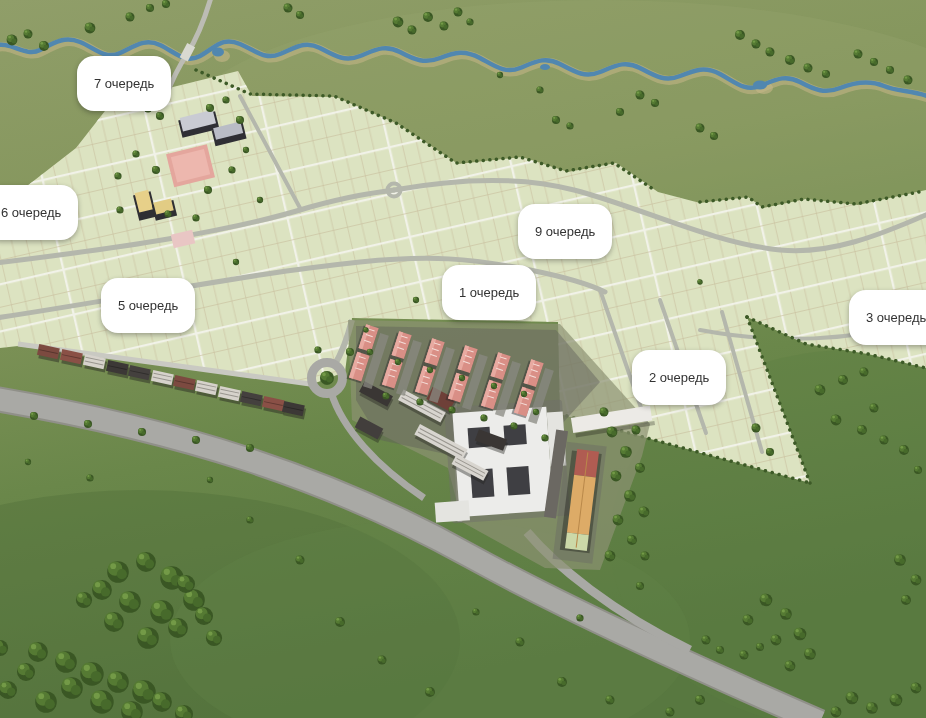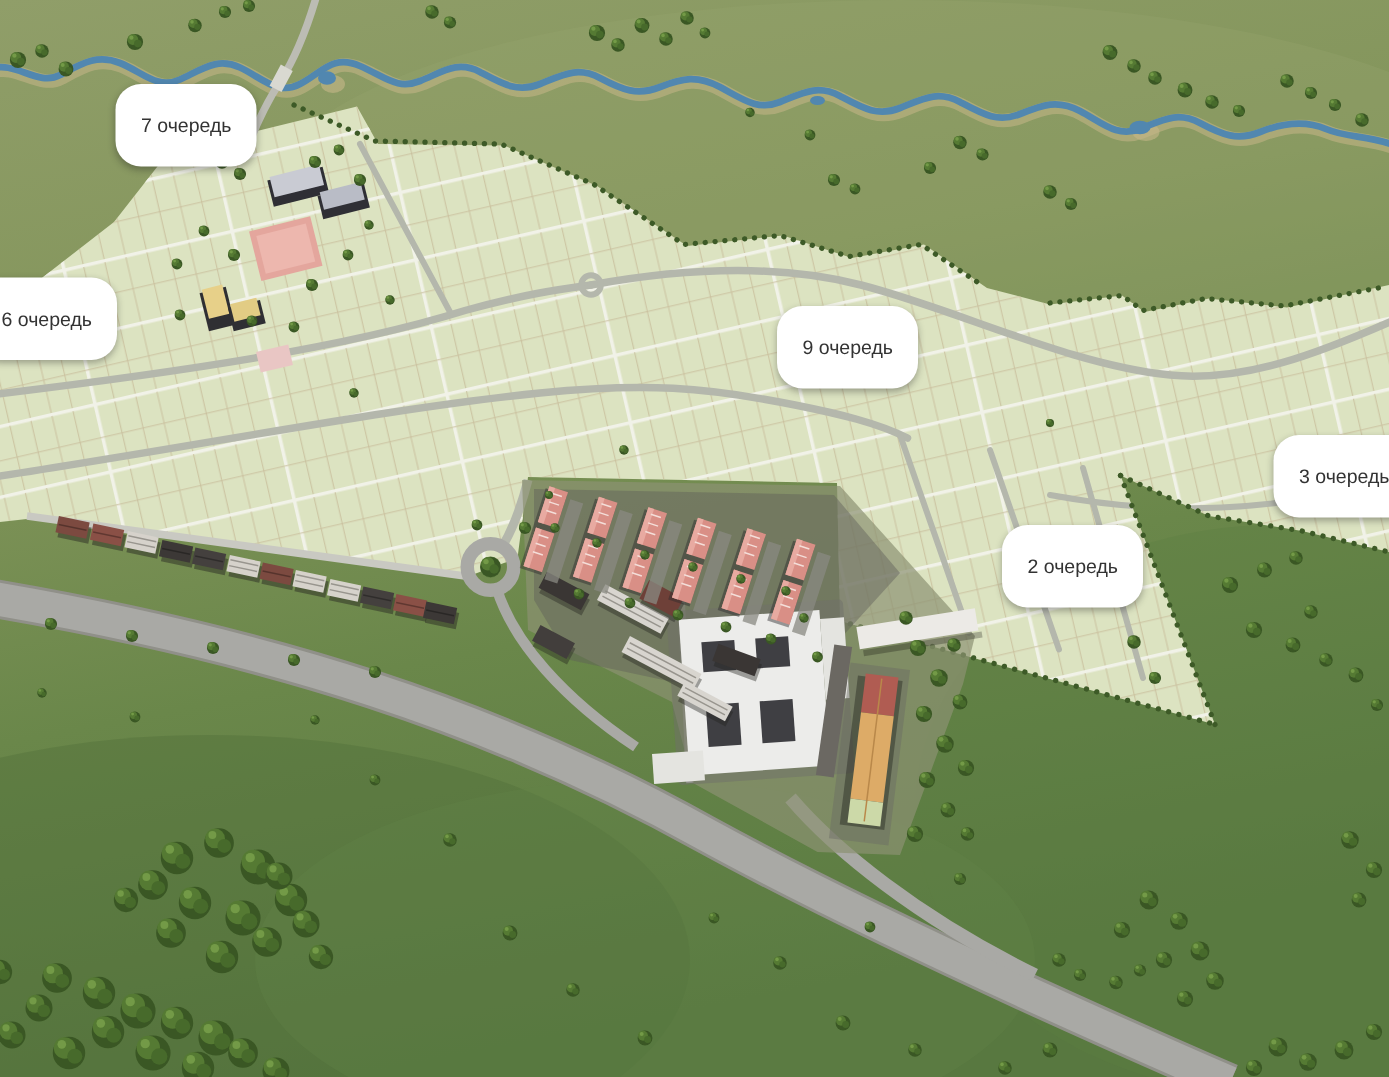--- a/index.html
+++ b/index.html
@@ -468,16 +468,18 @@
         <use href="#tree" transform="translate(416,300) scale(0.7)"></use>
         <use href="#tree" transform="translate(590,252) scale(0.6)"></use>
         <use href="#tree" transform="translate(700,282) scale(0.6)"></use>
       </g>
 </svg>
 
 <div class="labels">
       <div class="phase-pill" style="left: 77px; top: 56px;">7 очередь</div>
       <div class="phase-pill" style="left: -16px; top: 185px;">6 очередь</div>
       <div class="phase-pill" style="left: 518px; top: 178px; margin-top: 26px;">9 очередь</div>
+      <div class="phase-pill" style="left: 101px; top: 278px;">5 очередь</div>
+      <div class="phase-pill" style="left: 442px; top: 265px;">1 очередь</div>
       <div class="phase-pill" style="left: 849px; top: 290px;">3 очередь</div>
-      <div class="phase-pill" style="left: 668px; top: 350px;">2 очередь</div>
+      <div class="phase-pill" style="left: 632px; top: 350px;">2 очередь</div>
     </div>
 </div>
 
 </body></html>

